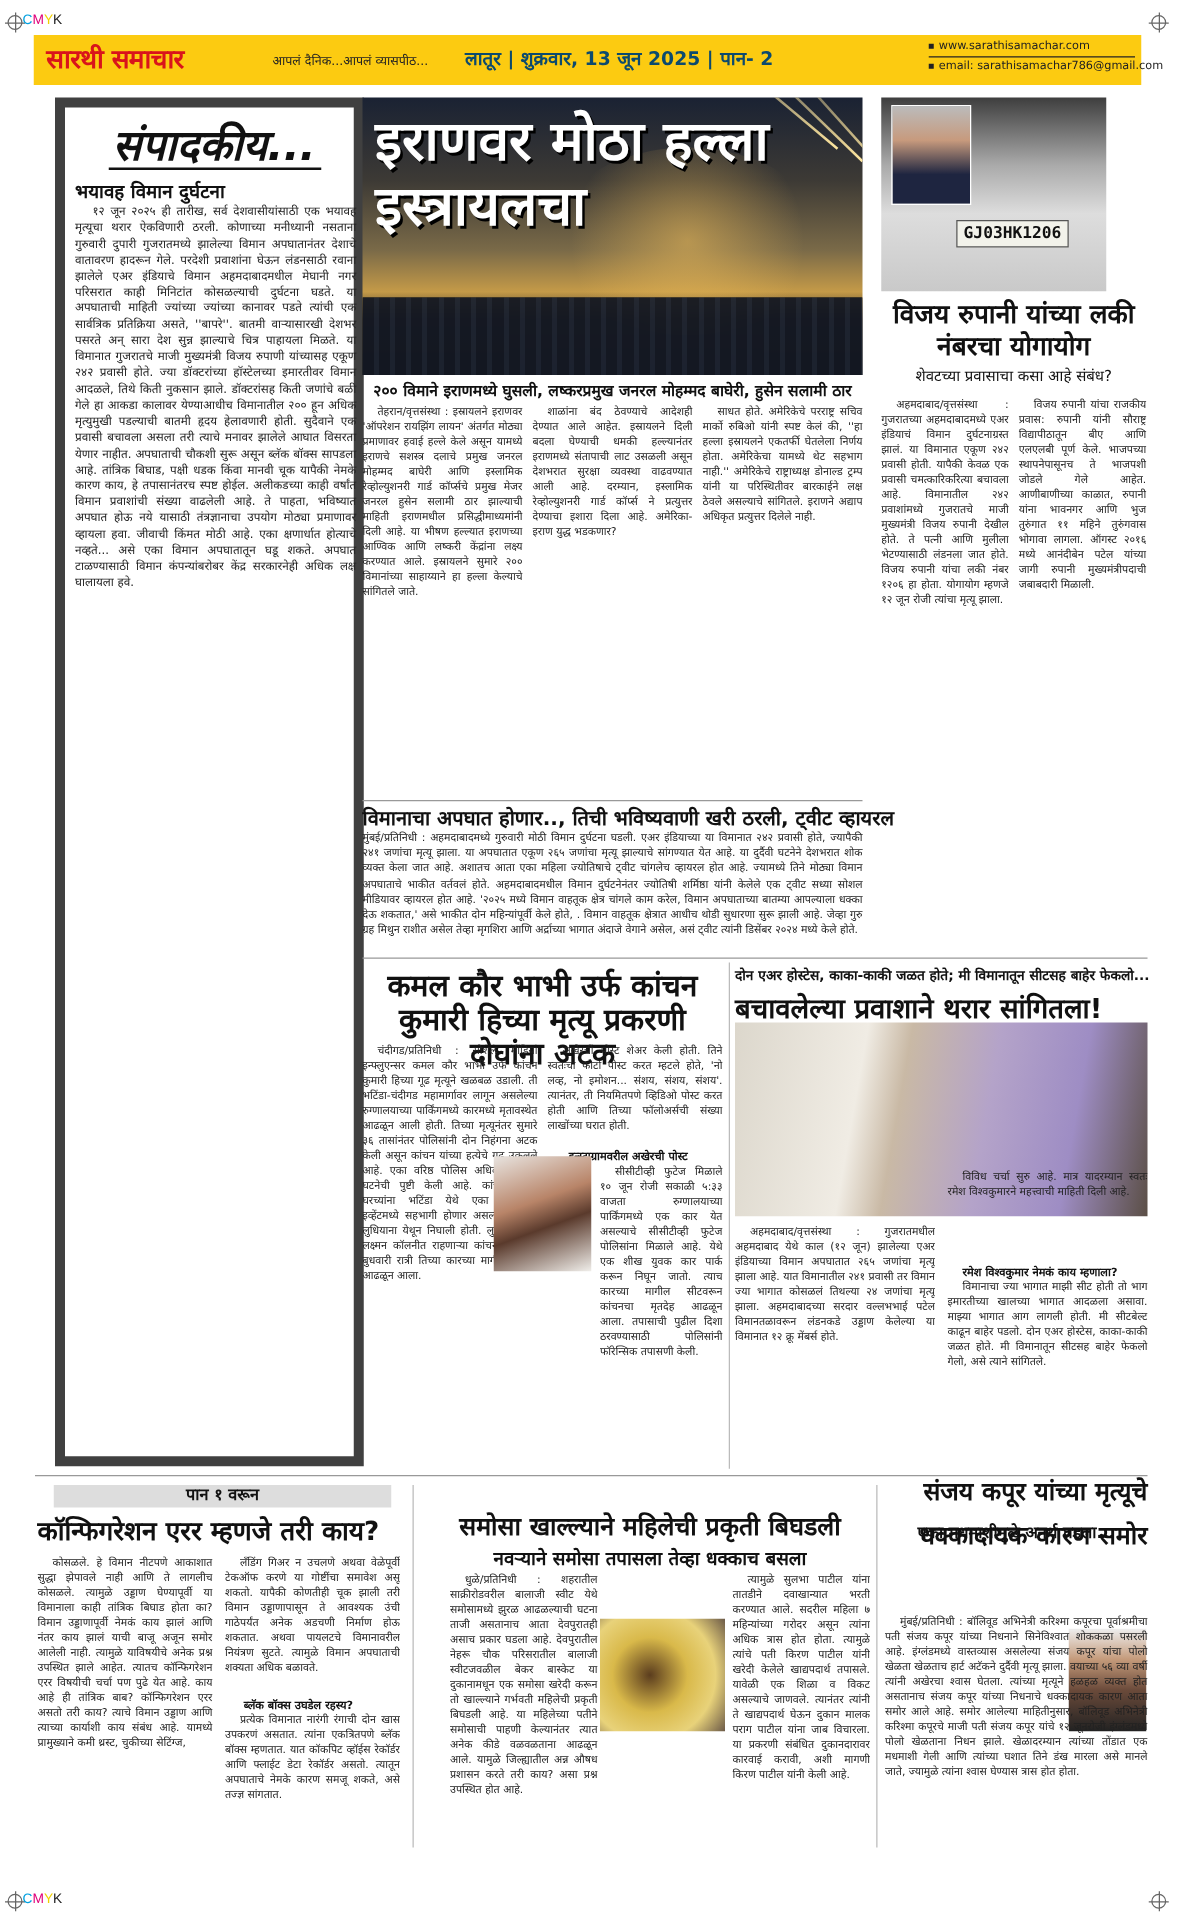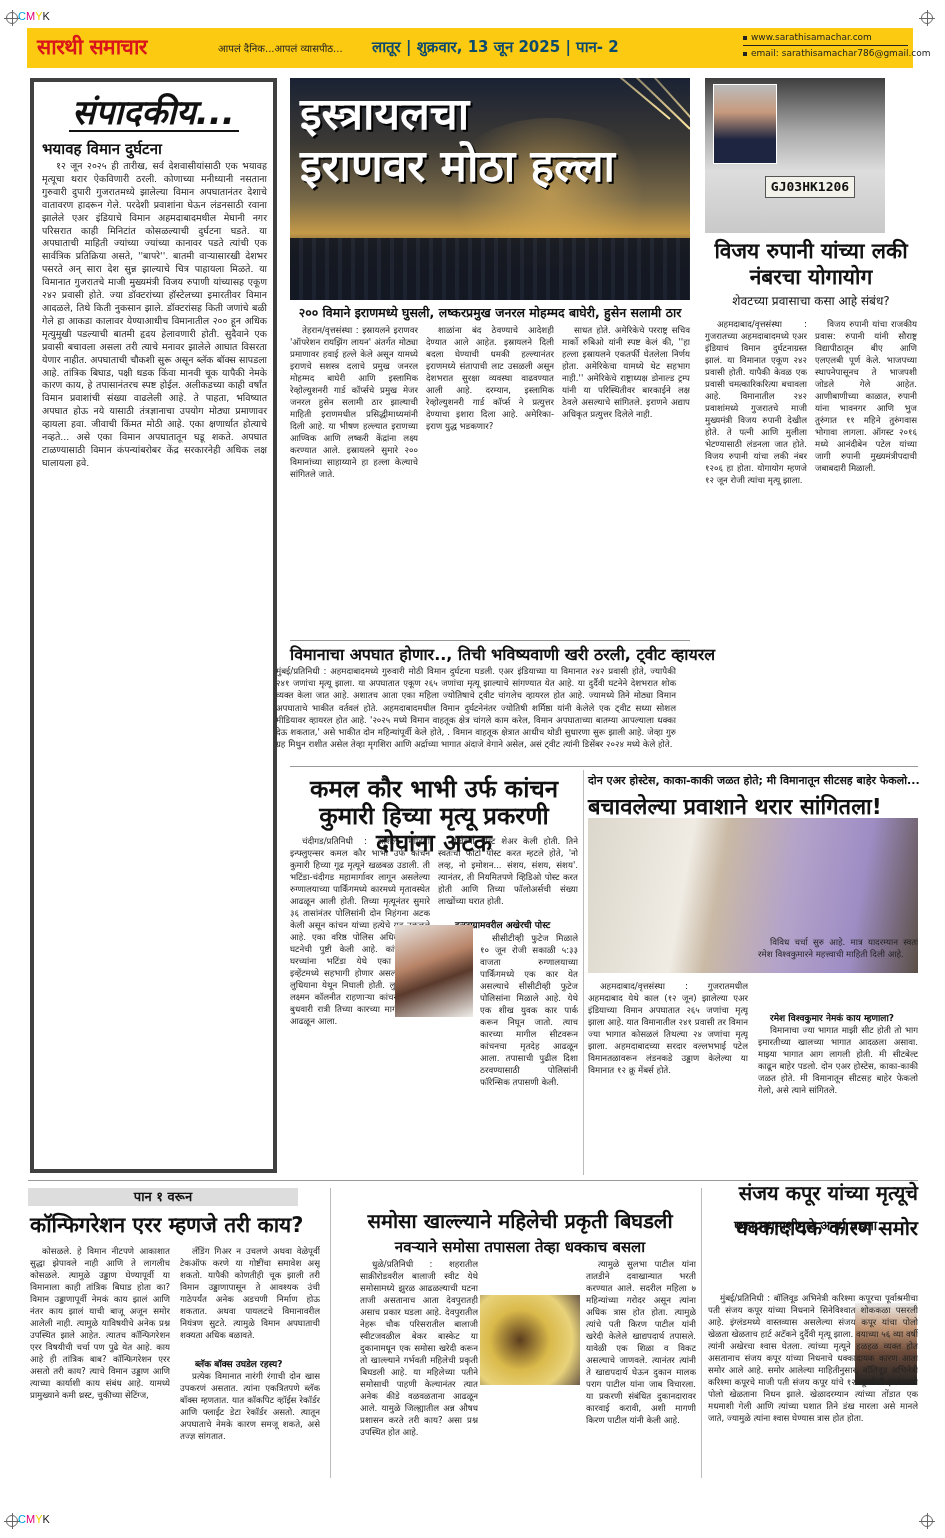--- a/index.html
+++ b/index.html
@@ -15,21 +15,21 @@
 
   .masthead { left: 27px; top: 28px; width: 886px; height: 40px; background: #fccb11; }
   .mh-logo { left: 10px; top: 4px; font-size: 21px; font-weight: bold; color: #d9141b; white-space: nowrap; letter-spacing: -0.5px; }
   .mh-tag { left: 155px; top: 13px; font-size: 10px; color: #222; white-space: nowrap; margin-left: 36px; }
   .mh-date { left: 345px; top: 8px; font-size: 15px; color: #0c4a6e; white-space: nowrap; font-weight: bold; }
   .mh-web { left: 716px; top: 4px; font-size: 9px; color: #222; white-space: nowrap; }
   .mh-email { left: 716px; top: 20px; font-size: 9px; color: #222; white-space: nowrap; }
   .mh-line { left: 716px; top: 17px; width: 165px; height: 1px; background: #222; }
   .bullet { display: inline-block; width: 4px; height: 4px; background: #222; margin-right: 4px; vertical-align: middle; }
 
-  .editorial { left: 30px; top: 78px; width: 247px; height: 1095px; border: 4px solid #404040; background: #fff; }
+  .editorial { left: 44px; top: 78px; width: 247px; height: 1095px; border: 8px solid #404040; background: #fff; }
   .ed-title { left: 38px; top: 6px; font-size: 34px; font-style: italic; font-weight: bold; white-space: nowrap; }
   .ed-line { left: 35px; top: 48px; width: 170px; height: 2px; background: #111; }
   .ed-head { left: 8px; top: 56px; font-size: 15px; font-weight: bold; white-space: nowrap; }
   .ed-body { left: 8px; top: 78px; width: 225px; font-size: 9.4px; line-height: 12.9px; text-align: justify; text-indent: 14px; color: #222; }
 
   .hero { left: 290px; top: 78px; width: 400px; height: 222px; background: linear-gradient(180deg, #1a2233 0%, #3d3a35 30%, #7a6a48 55%, #c49a48 70%, #3b3226 80%, #151a22 100%); overflow: hidden; }
   .hero .glow { left: 150px; top: 40px; width: 220px; height: 150px; border-radius: 50%; background: radial-gradient(circle, rgba(240,190,90,0.55), rgba(120,90,50,0) 70%); }
   .hero .rocket { height: 2px; background: linear-gradient(90deg, rgba(255,230,150,0), #ffe7a0); transform-origin: right center; }
   .hero .city { left: 0; bottom: 0; width: 400px; height: 62px; background: repeating-linear-gradient(90deg, #141822 0 9px, #1d2330 9px 13px), #111; opacity: 0.95; }
   .hero-title { left: 10px; top: 10px; font-size: 44px; font-weight: bold; color: #fff; line-height: 52px; text-shadow: 2px 2px 0 #000; white-space: nowrap; font-family: "DejaVu Sans", sans-serif; }
@@ -39,29 +39,29 @@
   .col-rule { width: 1px; background: #bbb; }
   .hrule { height: 1px; background: #999; }
 
   .rupani-photo { left: 705px; top: 78px; width: 180px; height: 155px; background: linear-gradient(180deg, #3e3e3e 0%, #aaa 35%, #ddd 60%, #c9c9c9 100%); overflow: hidden; }
   .inset { left: 8px; top: 6px; width: 64px; height: 80px; background: linear-gradient(180deg, #bbb 0%, #c79a7d 35%, #1e2540 70%); border: 1px solid #fff; }
   .plate { left: 60px; top: 98px; width: 90px; height: 22px; background: #f2f2ea; border: 1px solid #555; font-family: "DejaVu Sans Mono", monospace; font-size: 13px; font-weight: bold; text-align: center; line-height: 20px; color: #111; }
   .rupani-h { left: 705px; top: 238px; width: 212px; text-align: center; font-size: 21px; font-weight: bold; line-height: 26px; }
   .rupani-sub { left: 705px; top: 292px; width: 212px; text-align: center; font-size: 12px; }
 
   .strip-head { left: 290px; top: 643px; width: 400px; text-align: center; font-size: 16px; font-weight: bold; white-space: nowrap; }
-  .strip-body { left: 276px; top: 665px; width: 400px; font-size: 8.6px; line-height: 12.2px; text-align: justify; color: #222; }
+  .strip-body { left: 290px; top: 665px; width: 400px; font-size: 8.6px; line-height: 12.2px; text-align: justify; color: #222; }
 
   .kamal-h { left: 288px; top: 776px; width: 292px; text-align: center; font-size: 24px; font-weight: bold; line-height: 27px; }
   .kamal-photo { left: 395px; top: 925px; width: 78px; height: 92px; background: linear-gradient(160deg, #e8e4e0 0%, #b88468 40%, #5a3a2c 60%, #f0eeea 100%); }
   .modi-kicker { left: 588px; top: 772px; font-size: 11px; font-weight: bold; white-space: nowrap; }
   .modi-h { left: 588px; top: 790px; font-size: 22px; font-weight: bold; white-space: nowrap; }
   .modi-photo { left: 588px; top: 818px; width: 330px; height: 155px; background: linear-gradient(100deg, #dcd7cc 0%, #f0ece4 30%, #c9b9a5 40%, #b4a3c9 60%, #9e8dc4 80%, #5b4f46 100%); }
 
-  .pan1 { left: 28px; top: 1188px; width: 270px; height: 18px; background: #ddd; text-align: center; font-size: 13px; font-weight: bold; line-height: 18px; }
+  .pan1 { left: 43px; top: 1188px; width: 270px; height: 18px; background: #ddd; text-align: center; font-size: 13px; font-weight: bold; line-height: 18px; }
   .config-h { left: 30px; top: 1210px; font-size: 21px; font-weight: bold; white-space: nowrap; }
   .samosa-h { left: 360px; top: 1207px; width: 320px; text-align: center; font-size: 20px; font-weight: bold; white-space: nowrap; }
   .samosa-sub { left: 360px; top: 1236px; width: 320px; text-align: center; font-size: 15px; font-weight: bold; white-space: nowrap; }
   .samosa-photo { left: 480px; top: 1295px; width: 100px; height: 90px; background: radial-gradient(circle at 40% 50%, #5b3d1e 0%, #d9b94a 40%, #e8d27a 70%, #6c5a48 100%); }
   .kapoor-kicker { left: 708px; top: 1190px; width: 210px; text-align: center; font-size: 13px; font-weight: bold; margin-top: 26px; }
   .kapoor-h { left: 708px; top: 1176px; width: 210px; text-align: right; font-size: 20px; font-weight: bold; line-height: 35px; }
   .kapoor-photo { left: 855px; top: 1303px; width: 62px; height: 82px; background: linear-gradient(180deg, #eee 0%, #c49a7a 30%, #6a4a3a 60%, #222 100%); }
 </style>
 </head>
 <body>
@@ -88,22 +88,22 @@
   <div class="abs ed-body">१२ जून २०२५ ही तारीख, सर्व देशवासीयांसाठी एक भयावह मृत्यूचा थरार ऐकविणारी ठरली. कोणाच्या मनीध्यानी नसताना गुरुवारी दुपारी गुजरातमध्ये झालेल्या विमान अपघातानंतर देशाचे वातावरण हादरून गेले. परदेशी प्रवाशांना घेऊन लंडनसाठी रवाना झालेले एअर इंडियाचे विमान अहमदाबादमधील मेघानी नगर परिसरात काही मिनिटांत कोसळल्याची दुर्घटना घडते. या अपघाताची माहिती ज्यांच्या ज्यांच्या कानावर पडते त्यांची एक सार्वत्रिक प्रतिक्रिया असते, ''बापरे''. बातमी वाऱ्यासारखी देशभर पसरते अन् सारा देश सुन्न झाल्याचे चित्र पाहायला मिळते. या विमानात गुजरातचे माजी मुख्यमंत्री विजय रुपाणी यांच्यासह एकूण २४२ प्रवासी होते. ज्या डॉक्टरांच्या हॉस्टेलच्या इमारतीवर विमान आदळले, तिथे किती नुकसान झाले. डॉक्टरांसह किती जणांचे बळी गेले हा आकडा कालावर येण्याआधीच विमानातील २०० हून अधिक मृत्युमुखी पडल्याची बातमी हृदय हेलावणारी होती. सुदैवाने एक प्रवासी बचावला असला तरी त्याचे मनावर झालेले आघात विसरता येणार नाहीत. अपघाताची चौकशी सुरू असून ब्लॅक बॉक्स सापडला आहे. तांत्रिक बिघाड, पक्षी धडक किंवा मानवी चूक यापैकी नेमके कारण काय, हे तपासानंतरच स्पष्ट होईल. अलीकडच्या काही वर्षांत विमान प्रवाशांची संख्या वाढलेली आहे. ते पाहता, भविष्यात अपघात होऊ नये यासाठी तंत्रज्ञानाचा उपयोग मोठ्या प्रमाणावर व्हायला हवा. जीवाची किंमत मोठी आहे. एका क्षणार्धात होत्याचे नव्हते... असे एका विमान अपघातातून घडू शकते. अपघात टाळण्यासाठी विमान कंपन्यांबरोबर केंद्र सरकारनेही अधिक लक्ष घालायला हवे.</div>
 </div>
 
 <div class="abs hero">
   <div class="abs glow"></div>
   <div class="abs rocket" style="left:230px;top:40px;width:150px;transform:rotate(40deg);"></div>
   <div class="abs rocket" style="left:250px;top:50px;width:150px;transform:rotate(44deg);"></div>
   <div class="abs rocket" style="left:270px;top:60px;width:150px;transform:rotate(48deg);"></div>
   <div class="abs city"></div>
   <div class="abs hero-title">
+    <div>इराणवर मोठा हल्ला</div>
     <div>इस्त्रायलचा</div>
-    <div>इराणवर मोठा हल्ला</div>
   </div>
 </div>
 <div class="abs subhead" style="left:290px;top:304px;width:400px;font-size:12.5px;text-align:center;">२०० विमाने इराणमध्ये घुसली, लष्करप्रमुख जनरल मोहम्मद बाघेरी, हुसेन सलामी ठार</div>
 <div class="abs body-col" style="left:290px;top:324px;width:128px;height:310px;overflow:hidden;">तेहरान/वृत्तसंस्था : इस्रायलने इराणवर 'ऑपरेशन रायझिंग लायन' अंतर्गत मोठ्या प्रमाणावर हवाई हल्ले केले असून यामध्ये इराणचे सशस्त्र दलाचे प्रमुख जनरल मोहम्मद बाघेरी आणि इस्लामिक रेव्होल्युशनरी गार्ड कॉर्प्सचे प्रमुख मेजर जनरल हुसेन सलामी ठार झाल्याची माहिती इराणमधील प्रसिद्धीमाध्यमांनी दिली आहे. या भीषण हल्ल्यात इराणच्या आण्विक आणि लष्करी केंद्रांना लक्ष्य करण्यात आले. इस्रायलने सुमारे २०० विमानांच्या साहाय्याने हा हल्ला केल्याचे सांगितले जाते.</div>
 <div class="abs body-col" style="left:426px;top:324px;width:128px;height:310px;overflow:hidden;">शाळांना बंद ठेवण्याचे आदेशही देण्यात आले आहेत. इस्रायलने दिली बदला घेण्याची धमकी हल्ल्यानंतर इराणमध्ये संतापाची लाट उसळली असून देशभरात सुरक्षा व्यवस्था वाढवण्यात आली आहे. दरम्यान, इस्लामिक रेव्होल्युशनरी गार्ड कॉर्प्स ने प्रत्युत्तर देण्याचा इशारा दिला आहे. अमेरिका-इराण युद्ध भडकणार?</div>
 <div class="abs body-col" style="left:562px;top:324px;width:128px;height:310px;overflow:hidden;">साधत होते. अमेरिकेचे परराष्ट्र सचिव मार्को रुबिओ यांनी स्पष्ट केलं की, ''हा हल्ला इस्रायलने एकतर्फी घेतलेला निर्णय होता. अमेरिकेचा यामध्ये थेट सहभाग नाही.'' अमेरिकेचे राष्ट्राध्यक्ष डोनाल्ड ट्रम्प यांनी या परिस्थितीवर बारकाईने लक्ष ठेवले असल्याचे सांगितले. इराणने अद्याप अधिकृत प्रत्युत्तर दिलेले नाही.</div>
 <div class="abs hrule" style="left:290px;top:640px;width:400px;"></div>
 
 <div class="abs rupani-photo">
   <div class="abs inset"></div>

